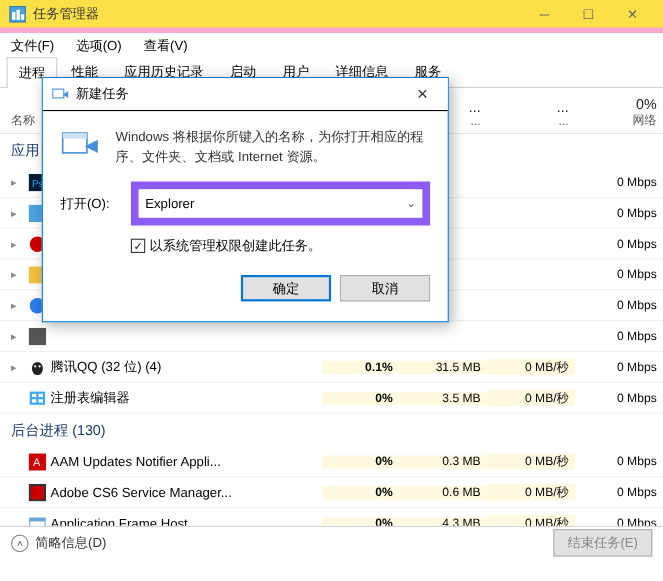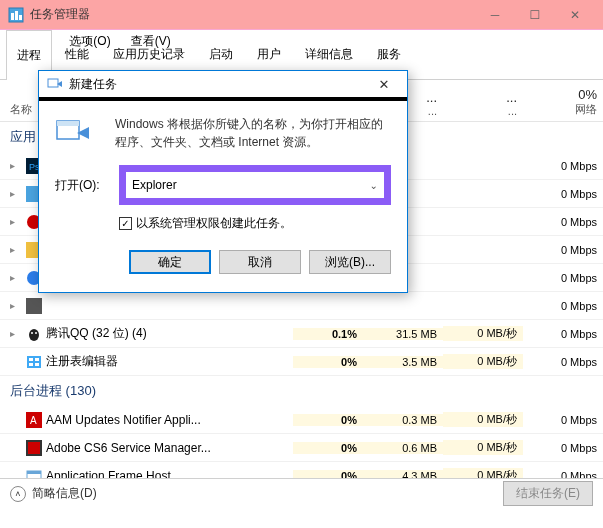--- a/index.html
+++ b/index.html
@@ -1,28 +1,28 @@
 <!DOCTYPE html>
 <html><head>
 <meta charset="utf-8">
 <style>
 * { box-sizing: border-box; margin: 0; padding: 0; }
 body { font-family: "Microsoft YaHei", "Segoe UI", sans-serif; font-size: 12px; background: #fff; color: #000; width: 603px; height: 528px; overflow: hidden; position: relative; }
 
-.titlebar { height: 30px; background: #fca5a5; border-bottom: 1px solid #f9a8d4; display: flex; align-items: center; padding: 0 8px; }
+.titlebar { height: 30px; background: #fde047; border-bottom: 5px solid #f9a8d4; display: flex; align-items: center; padding: 0 8px; }
 .titlebar .icon { width: 16px; height: 16px; margin-right: 6px; }
 .titlebar .title { flex: 1; color: #333; }
 .titlebar .winbtns { display: flex; gap: 0; }
 .titlebar .winbtn { width: 40px; height: 30px; display: flex; align-items: center; justify-content: center; color: #666; }
 
 .menubar { height: 22px; display: flex; padding: 0 6px; align-items: center; gap: 12px; color: #000000; }
 .menubar span { padding: 2px 4px; }
 
 .tabbar { height: 28px; display: flex; border-bottom: 1px solid #d0d0d0; padding: 0 6px; align-items: flex-end; }
-.tabbar .tab { padding: 16px 10px; border: 1px solid transparent; border-bottom: none; margin-right: 2px; }
+.tabbar .tab { padding: 5px 10px; border: 1px solid transparent; border-bottom: none; margin-right: 2px; }
 .tabbar .tab.active { border-color: #d0d0d0; background: #fff; position: relative; top: 1px; }
 
 .headerrow { display: flex; border-bottom: 1px solid #e5e5e5; height: 42px; align-items: flex-end; padding-bottom: 2px; }
 .headerrow .col { text-align: right; padding: 0 6px 2px 6px; font-size: 11px; color: #555;}
 .headerrow .col .pct { font-size: 13px; color: #222; }
 .col-name { flex: 1; text-align: left !important; padding-left: 10px !important; display:flex; align-items:flex-end;}
 .col-cpu { width: 70px; }
 .col-mem { width: 80px; }
 .col-disk { width: 80px; }
 .col-net { width: 80px; }
@@ -37,26 +37,26 @@
 .cell.cpu { width: 70px; background: #fff9e0; font-weight: bold; }
 .cell.mem { width: 80px; background: #fff9e0; }
 .cell.disk { width: 80px; background: #fff9e0; }
 .cell.net { width: 80px; background: #fff; }
 
 .statusbar { height: 30px; border-top: 1px solid #d0d0d0; display: flex; align-items: center; justify-content: space-between; padding: 0 10px; }
 .statusbar .fewer { display: flex; align-items: center; gap: 6px; color: #333; }
 .statusbar .endbtn { border: 1px solid #adadad; background: #e1e1e1; padding: 3px 12px; color: #888;}
 
 .dialog-backdrop { position: absolute; left: 38px; top: 70px; width: 370px; background: #fff; border: 1px solid #0078d7; box-shadow: 3px 3px 12px rgba(0,0,0,0.3); }
-.dlg-title { height: 30px; display: flex; align-items: center; padding: 0 8px; background: #fff; border-bottom: 4px solid #000000;}
+.dlg-title { height: 30px; display: flex; align-items: center; padding: 0 8px; background: #fff; border-bottom: 1px solid #000000;}
 .dlg-title .dicon { width: 16px; height: 16px; margin-right: 6px; }
 .dlg-title .dtit { flex: 1; }
 .dlg-title .dclose { width: 30px; text-align: center; color: #333; font-size: 13px; }
 .dlg-body { padding: 14px 16px; }
-.dlg-desc { display: flex; gap: 24px; margin-bottom: 14px; }
+.dlg-desc { display: flex; gap: 14px; margin-bottom: 14px; }
 .dlg-desc .runicon { width: 36px; height: 36px; flex-shrink: 0; }
 .dlg-desc .txt { font-size: 12px; line-height: 1.5; color: #333; }
 .dlg-open { display: flex; align-items: center; gap: 8px; margin-bottom: 10px; }
 .dlg-open label { width: 56px; }
 .dlg-open .combo { flex: 1; height: 40px; border: 7px solid #8b5cf6; display: flex; align-items: center; padding: 0 6px; justify-content: space-between; }
 .dlg-check { padding-left: 64px; display: flex; align-items: center; gap: 4px; margin-bottom: 18px; }
 .dlg-check .cb { width: 13px; height: 13px; border: 1px solid #333; display: flex; align-items: center; justify-content: center; font-size: 10px; color: #000; }
 .dlg-buttons { display: flex; justify-content: flex-end; gap: 8px; padding: 0 0 4px 0; align-items: flex-end;}
 .dlg-buttons button { width: 82px; height: 24px; border: 1px solid #adadad; background: #e1e1e1; font-family: inherit; font-size: 12px; }
 .dlg-buttons button.default { border: 2px solid #0078d7; }
@@ -316,16 +316,15 @@
         <span style="font-size:10px;color:#555;">⌄</span>
       </div>
     </div>
     <div class="dlg-check">
       <span class="cb">✓</span>
       <span>以系统管理权限创建此任务。</span>
     </div>
     <div class="dlg-buttons">
       <button class="default">确定</button>
       <button>取消</button>
-      <button>浏览(B)...</button>
     </div>
   </div>
 </div>
 
 </body></html>

